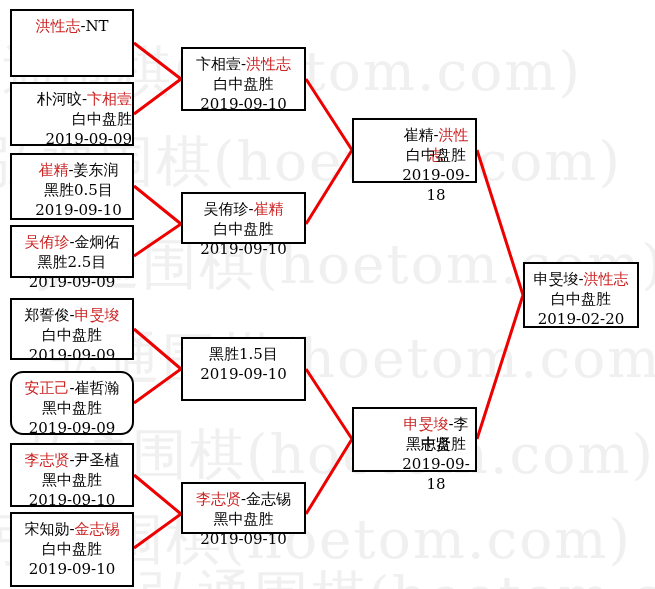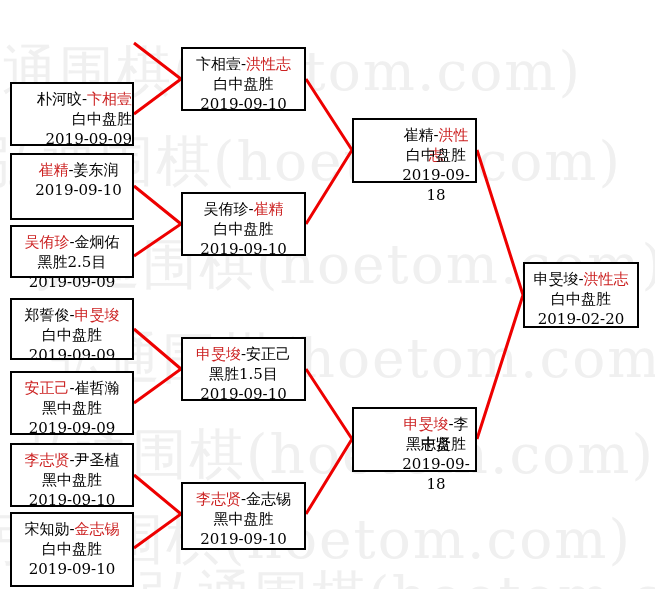--- a/index.html
+++ b/index.html
@@ -43,71 +43,76 @@
   <svg class="lines" width="655" height="589">
     <polyline points="134,43 181,79 134,114" fill="none" stroke="#ee0000" stroke-width="3"></polyline>
     <polyline points="134,186 181,224 134,256" fill="none" stroke="#ee0000" stroke-width="3"></polyline>
     <polyline points="134,329 181,369 134,403" fill="none" stroke="#ee0000" stroke-width="3"></polyline>
     <polyline points="134,475 181,514 134,548" fill="none" stroke="#ee0000" stroke-width="3"></polyline>
     <polyline points="306,79 352,150 306,224" fill="none" stroke="#ee0000" stroke-width="3"></polyline>
     <polyline points="306,369 352,439 306,514" fill="none" stroke="#ee0000" stroke-width="3"></polyline>
     <polyline points="477,150 523,295 477,439" fill="none" stroke="#ee0000" stroke-width="3"></polyline>
   </svg>
 
+  <div class="box c1" style="top:9px;height:68px;">
+    <div class="ln"><span class="win">洪性志</span><span>-</span><span class="lose">NT</span></div>
+    <div class="ln"></div>
+    <div class="ln"></div>
+  </div>
   <div class="box c1" style="top:82px;height:64px;text-align:right;">
     <div class="ln"><span class="lose">朴河旼</span><span>-</span><span class="win">卞相壹</span></div>
     <div class="ln">白中盘胜</div>
     <div class="ln">2019-09-09</div>
   </div>
   <div class="box c1" style="top:153px;height:67px;padding-left:13px;">
     <div class="ln"><span class="win">崔精</span><span>-</span><span class="lose">姜东润</span></div>
+    <div class="ln">黑胜0.5目</div>
     <div class="ln">2019-09-10</div>
   </div>
   <div class="box c1" style="top:225px;height:53px;">
     <div class="ln"><span class="win">吴侑珍</span><span>-</span><span class="lose">金炯佑</span></div>
     <div class="ln">黑胜2.5目</div>
     <div class="ln">2019-09-09</div>
   </div>
   <div class="box c1" style="top:298px;height:62px;">
     <div class="ln"><span class="lose">郑誓俊</span><span>-</span><span class="win">申旻埈</span></div>
     <div class="ln">白中盘胜</div>
     <div class="ln">2019-09-09</div>
   </div>
-  <div class="box c1" style="top:371px;height:64px;">
+  <div class="box c1" style="top:371px;height:64px;border-radius:13px;">
     <div class="ln"><span class="win">安正己</span><span>-</span><span class="lose">崔哲瀚</span></div>
     <div class="ln">黑中盘胜</div>
     <div class="ln">2019-09-09</div>
   </div>
   <div class="box c1" style="top:443px;height:64px;">
     <div class="ln"><span class="win">李志贤</span><span>-</span><span class="lose">尹圣植</span></div>
     <div class="ln">黑中盘胜</div>
     <div class="ln">2019-09-10</div>
   </div>
   <div class="box c1" style="top:512px;height:75px;">
     <div class="ln"><span class="lose">宋知勋</span><span>-</span><span class="win">金志锡</span></div>
     <div class="ln">白中盘胜</div>
     <div class="ln">2019-09-10</div>
   </div>
 
   <div class="box c2" style="top:47px;height:64px;">
     <div class="ln"><span class="lose">卞相壹</span><span>-</span><span class="win">洪性志</span></div>
     <div class="ln">白中盘胜</div>
     <div class="ln">2019-09-10</div>
   </div>
-  <div class="box c2" style="top:192px;height:64px;">
+  <div class="box c2" style="top:192px;height:52px;">
     <div class="ln"><span class="lose">吴侑珍</span><span>-</span><span class="win">崔精</span></div>
     <div class="ln">白中盘胜</div>
     <div class="ln">2019-09-10</div>
   </div>
   <div class="box c2" style="top:337px;height:64px;">
-    <div class="ln"><span class="win">申旻埈</span><span>-</span><span class="lose">安正己</span></div>
     <div class="ln">黑胜1.5目</div>
     <div class="ln">2019-09-10</div>
   </div>
-  <div class="box c2" style="top:482px;height:68px;">
+  <div class="box c2" style="top:482px;height:52px;">
     <div class="ln"><span class="win">李志贤</span><span>-</span><span class="lose">金志锡</span></div>
     <div class="ln">黑中盘胜</div>
     <div class="ln">2019-09-10</div>
   </div>
 
   <div class="box c3" style="top:118px;height:65px;">
     <div class="ln"><span class="lose">崔精</span><span>-</span><span class="win">洪性志</span></div>
     <div class="ln">白中盘胜</div>
     <div class="ln">2019-09-18</div>
   </div>

